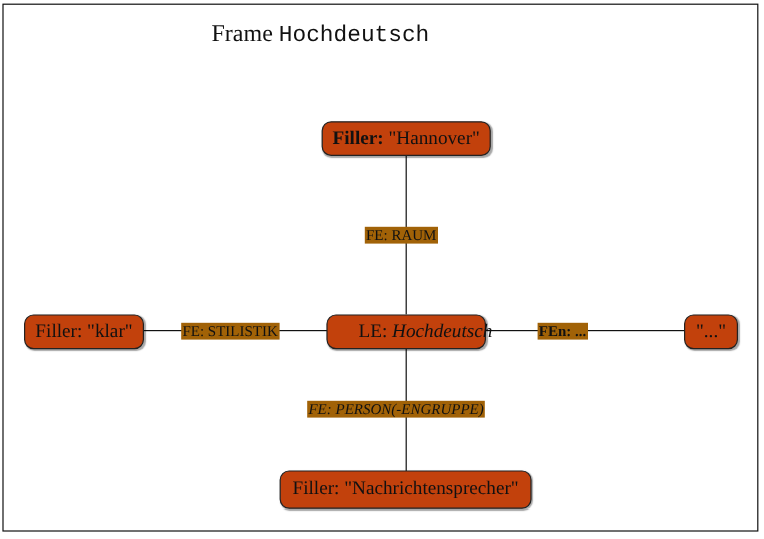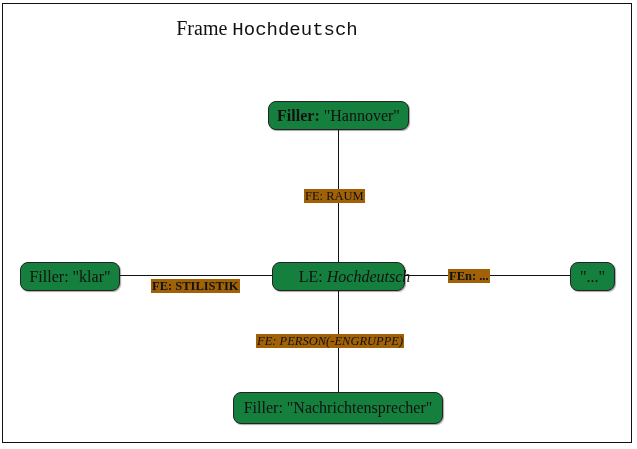--- a/index.html
+++ b/index.html
@@ -4,21 +4,21 @@
 <style>
   html, body { margin: 0; padding: 0; background: #ffffff; }
   body { width: 637px; height: 449px; position: relative; overflow: hidden;
          font-family: "Liberation Serif", "DejaVu Serif", serif; color: #111; }
   .frame { position: absolute; left: 2px; top: 3px; width: 630px; height: 440px;
            border: 1.5px solid #111; box-sizing: border-box; }
   .title { position: absolute; left: 0; width: 534px; top: 17px; text-align: center;
            font-size: 20px; }
   .title .mono { font-family: "Liberation Mono", "DejaVu Sans Mono", monospace; font-size: 19px; }
   .line { position: absolute; background: #111; }
-  .node { position: absolute; background: #15803d; border: 1.5px solid #222;
+  .node { position: absolute; background: #c2410c; border: 1.5px solid #222;
           border-radius: 8px; box-sizing: border-box; display: flex; align-items: center;
           justify-content: center; font-size: 16px; white-space: nowrap;
           box-shadow: 1px 1px 1px rgba(0,0,0,0.35); }
   .edge-label { position: absolute; background: #a16207; font-size: 12.5px; white-space: nowrap;
                 line-height: 14px; padding: 0 1px; }
   .bold { font-weight: bold; }
   .ital { font-style: italic; }
 </style>
 </head>
 <body>
@@ -29,21 +29,21 @@
   <span>Frame</span>
   <span class="mono">Hochdeutsch</span>
 </div>
 
 <div class="line" style="left:338px; top:129px; width:1px; height:133px;"></div>
 <div class="line" style="left:338px; top:290px; width:1px; height:103px;"></div>
 <div class="line" style="left:119px; top:275px; width:154px; height:1px;"></div>
 <div class="line" style="left:404px; top:275px; width:167px; height:1px;"></div>
 
 <div class="edge-label" style="left:304px; top:189px;">FE: RAUM</div>
-<div class="edge-label" style="left:151px; top:279px;font-weight:bold;">FE: STILISTIK</div>
+<div class="edge-label" style="left:151px; top:269px;">FE: STILISTIK</div>
 <div class="edge-label" style="left:448px; top:269px;font-weight:bold;">FEn: ...</div>
 <div class="edge-label" style="left:256px; top:334px;font-style:italic;">FE: PERSON(-ENGRUPPE)</div>
 
 <div class="node" style="left:268px; top:101px; width:141px; height:29px;">
   <span class="bold">Filler:</span>&nbsp;<span>"Hannover"</span>
 </div>
 
 <div class="node" style="left:20px; top:262px; width:100px; height:29px;">
   <span>Filler:</span>&nbsp;<span>"klar"</span>
 </div>

